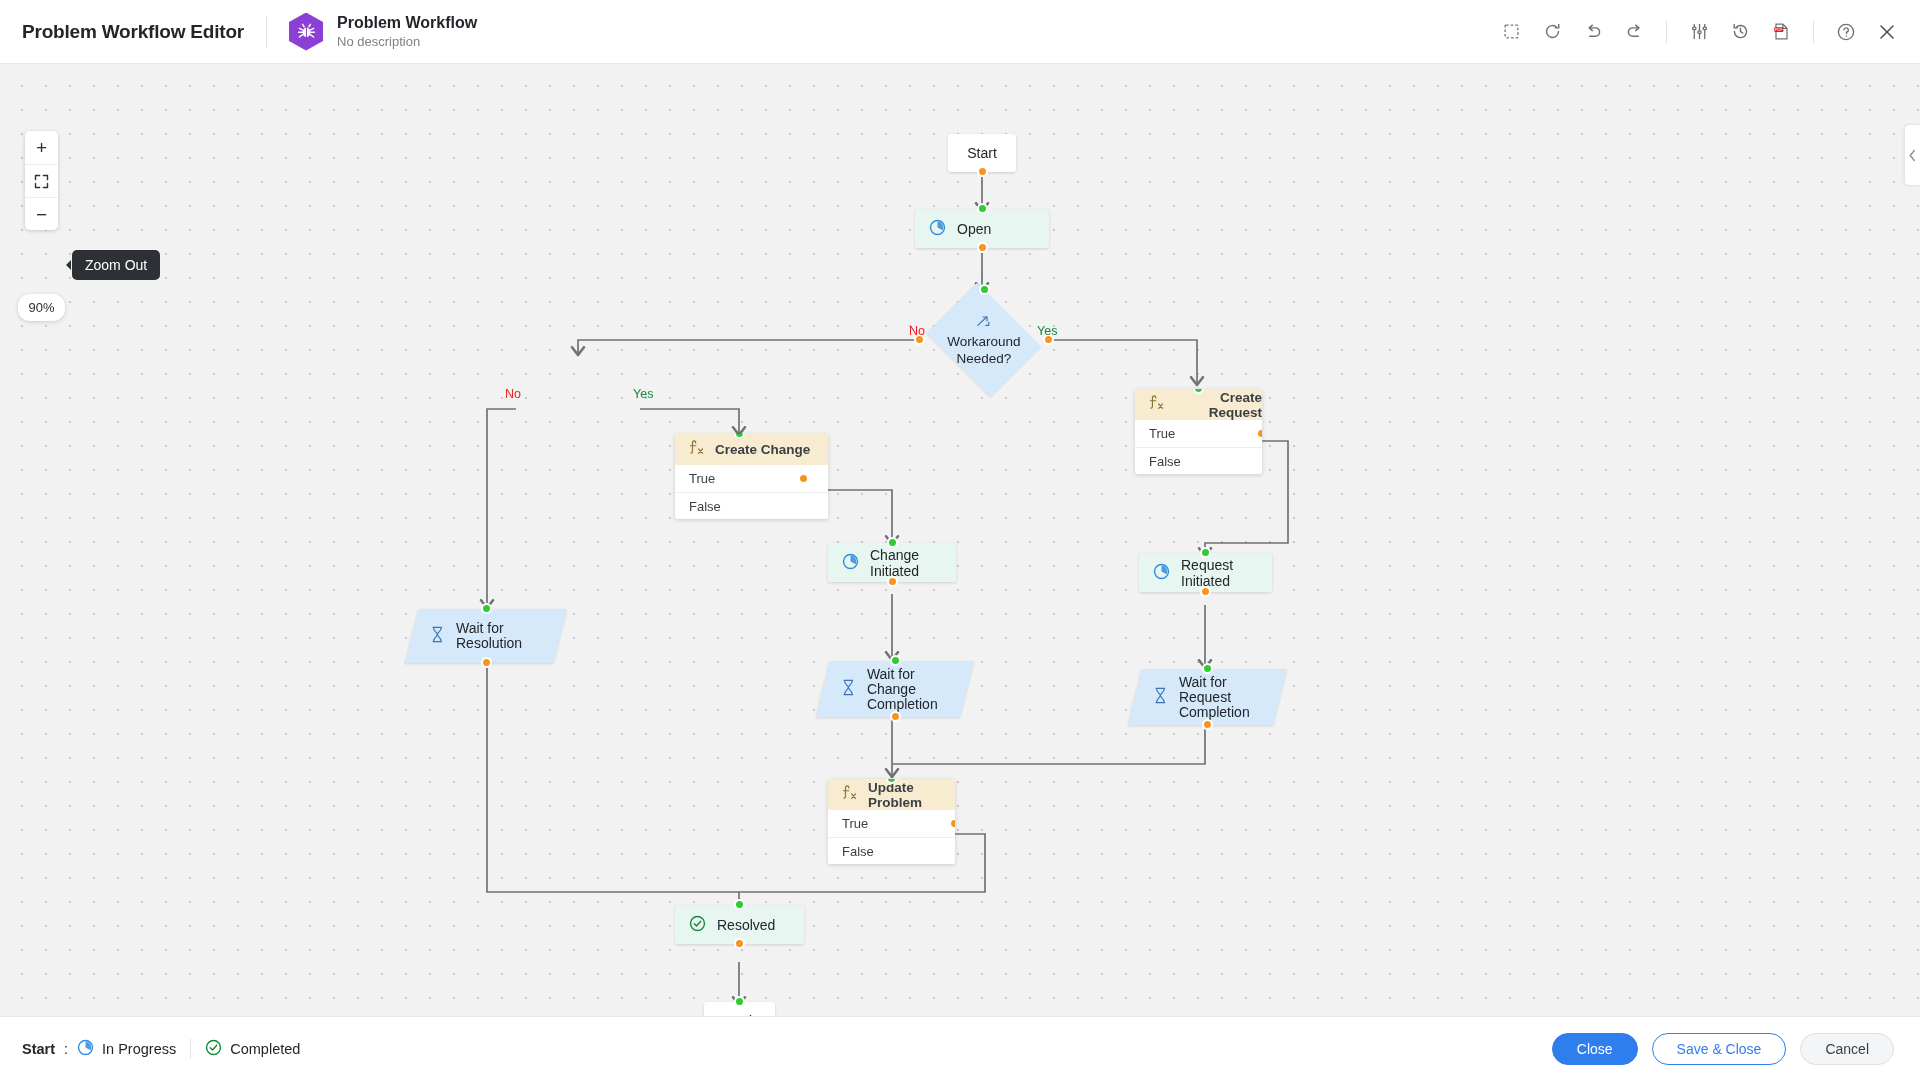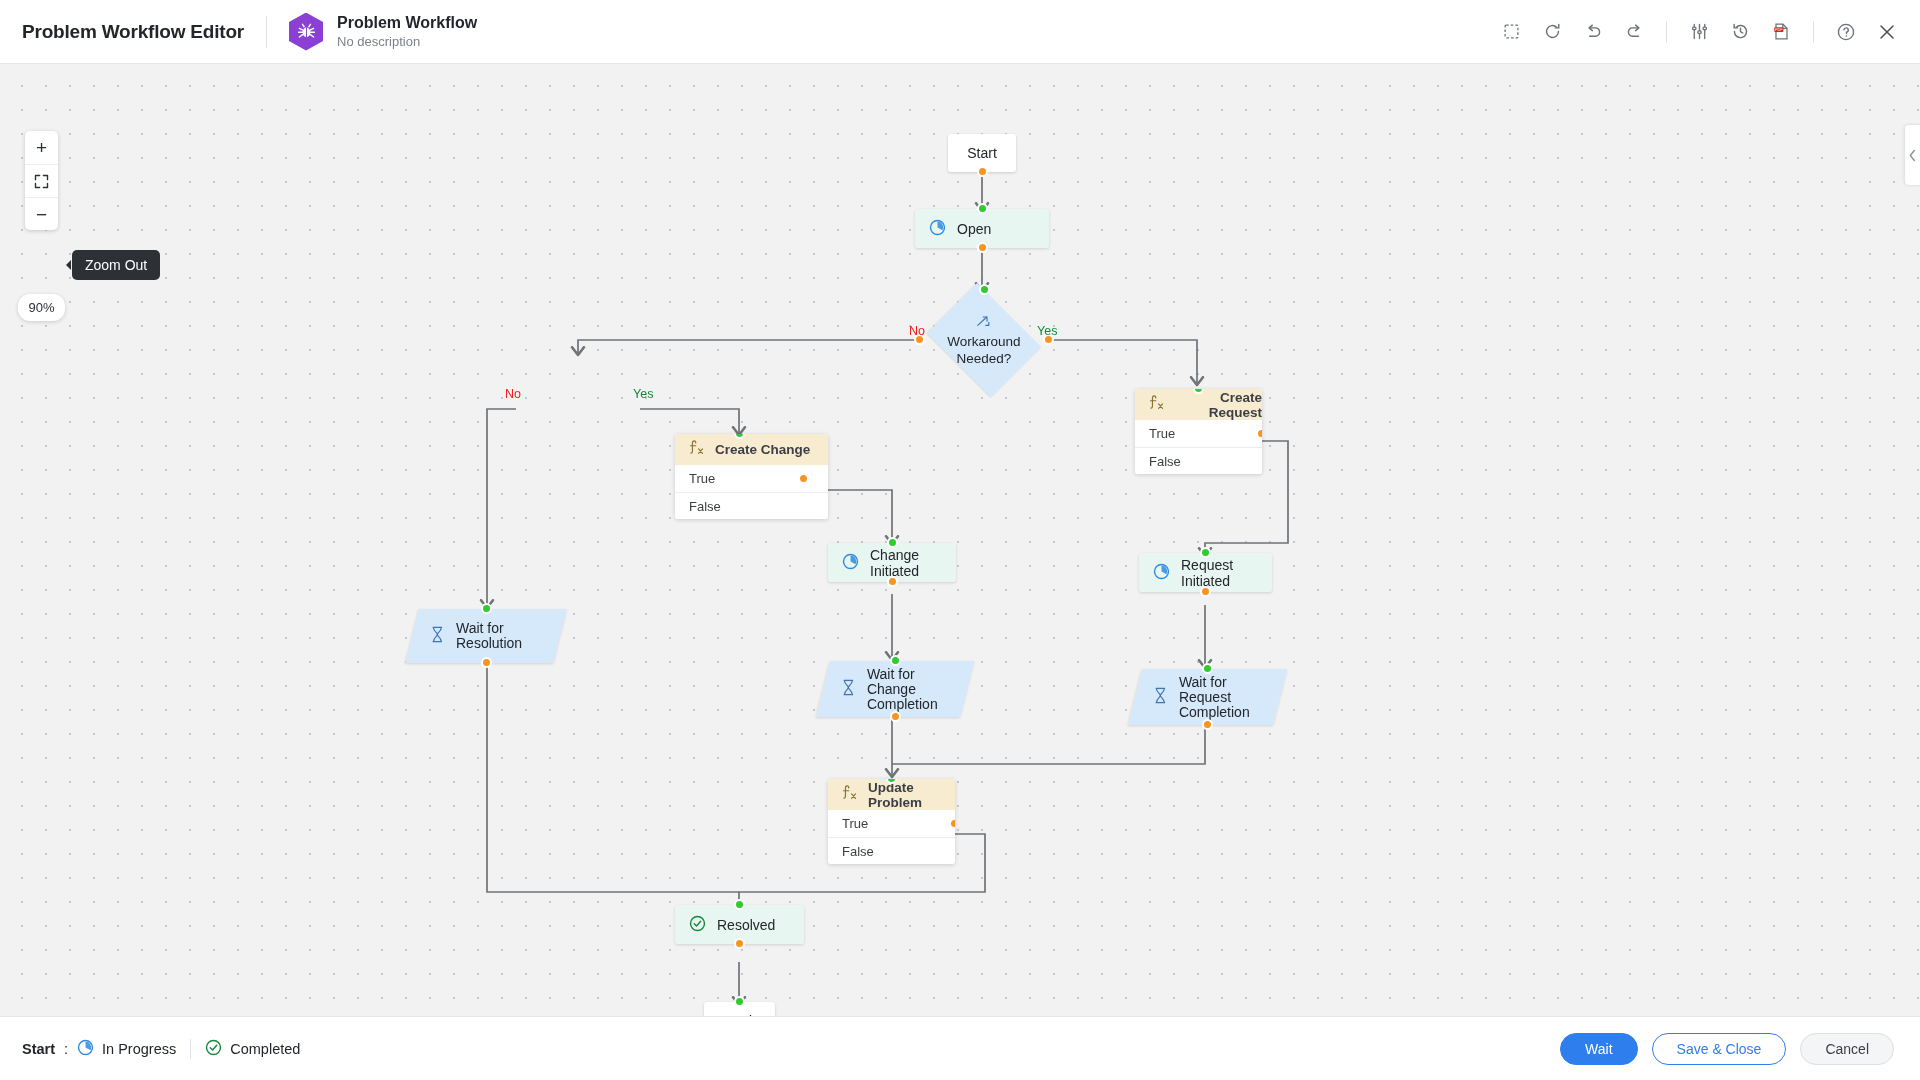--- a/index.html
+++ b/index.html
@@ -539,17 +539,17 @@
         <svg width="17" height="17" viewBox="0 0 18 18" fill="none" stroke="#16873c" stroke-width="1.5" stroke-linecap="round" stroke-linejoin="round">
           <circle cx="9" cy="9" r="7.4"></circle>
             <path d="M5.6 9.2l2.4 2.4 4.4-5"></path>
         </svg>
       </span>
       <span>Completed</span>
     </span>
   </div>
 
   <div class="footer-actions">
-    <div class="btn btn-primary">Wait</div>
+    <div class="btn btn-primary">Close</div>
     <div class="btn btn-outline">Save &amp; Close</div>
     <div class="btn btn-ghost">Cancel</div>
   </div>
 </div>
 
 </body></html>

